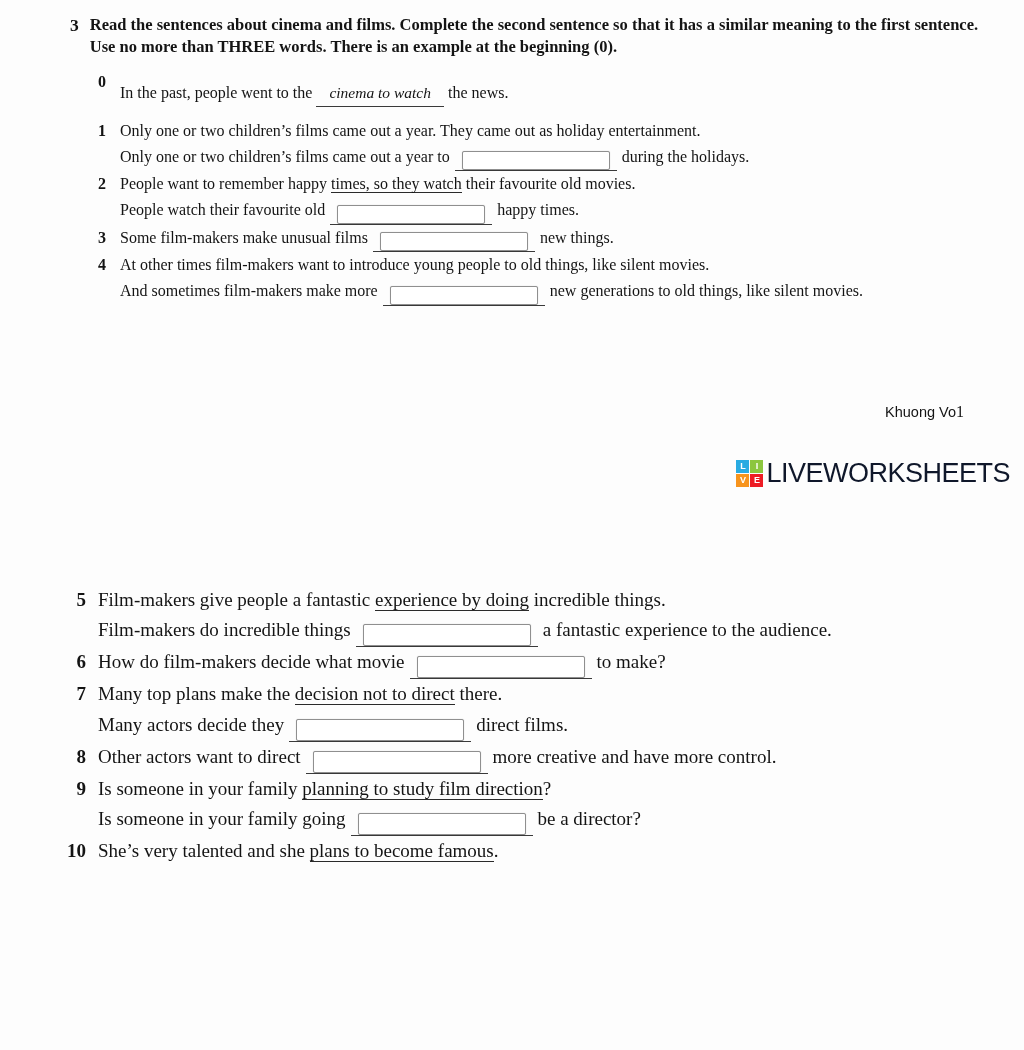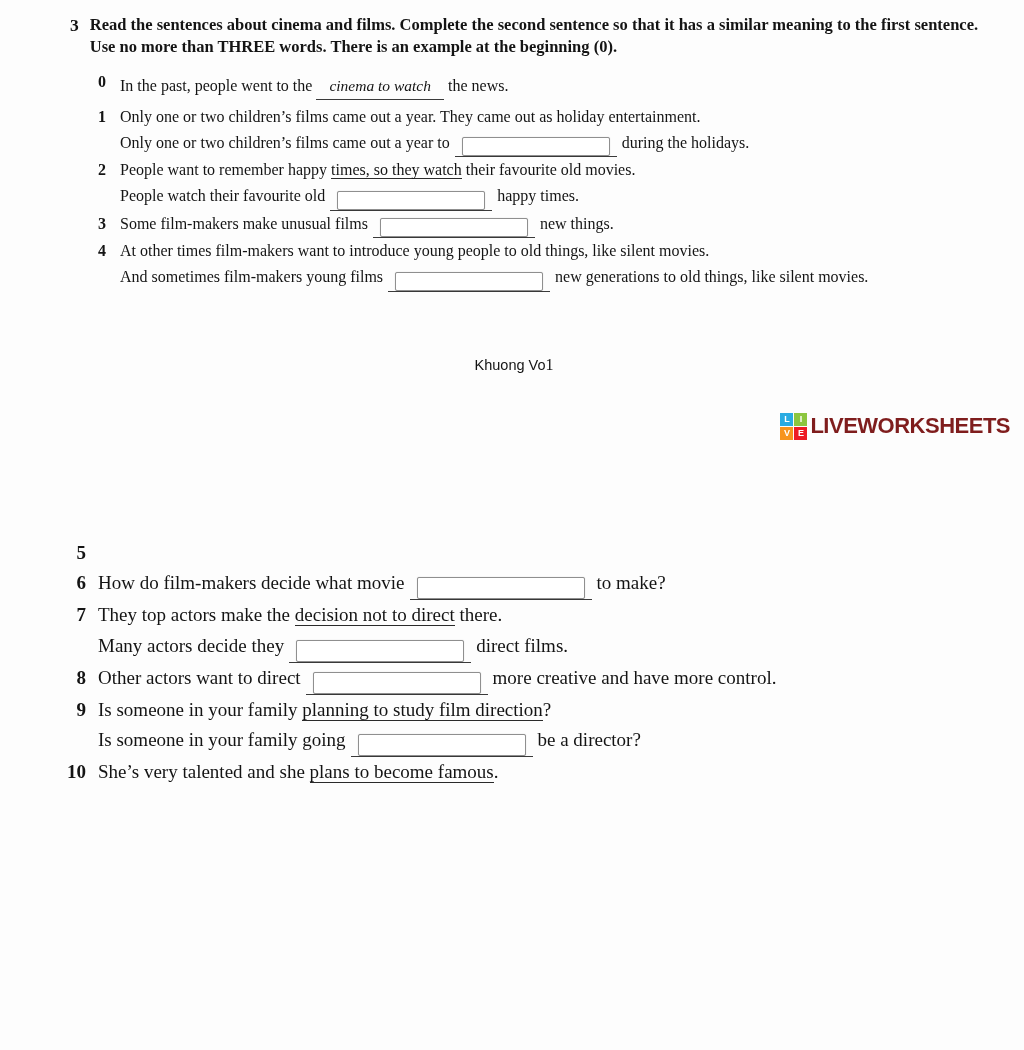--- a/index.html
+++ b/index.html
@@ -15,43 +15,43 @@
   .item .num{font-weight:bold;min-width:13px;}
   .lines{flex:1;}
   .ul{border-bottom:1px solid #2a2a2a;margin-top:12px;}
   .blank{display:inline-block;border-bottom:1.5px solid #3a3a3a;padding:0 7px;margin:0 5px;line-height:normal;}
   .box{
     display:inline-block;width:148px;height:19px;background:#ffffff;
     border:1px solid #8f8f8f;border-radius:2px;vertical-align:-4px;
     box-shadow:0 0 1px rgba(0,0,0,.25);padding:0;font:inherit;outline:none;box-sizing:border-box;
   }
   .answer{
-    display:inline-block;border-bottom:1.5px solid #3a3a3a;padding:0 13px;margin:4px 4px;
+    display:inline-block;border-bottom:1.5px solid #3a3a3a;padding:0 13px;margin:11px 4px;
     font-style:italic;font-size:15.5px;
   }
   .footer{
-    display:flex;justify-content:center;align-items:baseline;
-    margin-top:64px;padding:0 60px 0 64px;
+    display:flex;justify-content:flex-end;align-items:baseline;
+    margin-top:97px;padding:0 60px 0 64px;
   }
   .footer .author{font-family:"Liberation Sans",sans-serif;font-size:14.5px;}
   .footer .pagenum{font-size:16px;}
   .logobar{margin-top:34px;text-align:right;padding-right:14px;height:30px;}
   .logo{display:inline-flex;align-items:center;gap:3px;}
   .logo-grid{display:grid;grid-template-columns:13px 13px;grid-template-rows:13px 13px;gap:1px;}
   .tile{
     display:flex;align-items:center;justify-content:center;color:#fff;
     font-family:"Liberation Sans",sans-serif;font-weight:bold;font-size:9px;line-height:1;
   }
   .tile.t0{background:#29abe2;}
   .tile.t1{background:#8cc63f;}
   .tile.t2{background:#f7941d;}
   .tile.t3{background:#ed1c24;}
   .logo-text{
-    font-family:"Liberation Sans",sans-serif;font-weight:bold;font-size:22px;
-    letter-spacing:-0.5px;color:#7f1d1d;
+    font-family:"Liberation Sans",sans-serif;font-weight:normal;font-size:27px;
+    letter-spacing:-0.5px;color:#0f172a;
   }
   .bottom{margin-top:100px;padding-left:52px;padding-right:18px;}
   .item.big{font-size:19px;line-height:30.5px;gap:12px;}
   .item.big .num{min-width:34px;text-align:right;}
   .box.big{width:168px;height:22px;vertical-align:-5px;}
 </style>
 </head>
 <body>
 
 <div class="page">
@@ -92,21 +92,21 @@
         <div class="num">3</div>
         <div class="lines">
           <div class="s2"><span>Some film-makers make unusual films</span><span class="blank"><input type="text" class="box" style=""></span><span>new things.</span></div>
         </div>
       </div>
 
       <div class="item">
         <div class="num">4</div>
         <div class="lines">
           <div class="s1"><span>At other times film-makers want to introduce young people to old things, like silent movies.</span><span class="ul"></span><span></span></div>
-          <div class="s2"><span>And sometimes film-makers young films</span><span class="blank"><input type="text" class="box" style=""></span><span>new generations to old things, like silent movies.</span></div>
+          <div class="s2"><span>And sometimes film-makers make more</span><span class="blank"><input type="text" class="box" style=""></span><span>new generations to old things, like silent movies.</span></div>
         </div>
       </div>
 
     </div>
   </div>
 
   <div class="footer">
     <div class="author">Khuong Vo</div>
     <div class="pagenum">1</div>
   </div>
@@ -121,34 +121,36 @@
       </div>
       <div class="logo-text">LIVEWORKSHEETS</div>
     </div>
   </div>
 
   <div class="bottom">
 
     <div class="item big">
       <div class="num">5</div>
       <div class="lines">
+        <div class="s1"><span>Film-makers give people a fantastic </span><span class="ul">experience by doing</span><span> incredible things.</span></div>
+        <div class="s2"><span>Film-makers do incredible things</span><span class="blank"><input type="text" class="box big" style=""></span><span>a fantastic experience to the audience.</span></div>
       </div>
     </div>
 
     <div class="item big">
       <div class="num">6</div>
       <div class="lines">
         <div class="s2"><span>How do film-makers decide what movie</span><span class="blank"><input type="text" class="box big" style=""></span><span>to make?</span></div>
       </div>
     </div>
 
     <div class="item big">
       <div class="num">7</div>
       <div class="lines">
-        <div class="s1"><span>They top actors make the </span><span class="ul">decision not to direct</span><span> there.</span></div>
+        <div class="s1"><span>Many top plans make the </span><span class="ul">decision not to direct</span><span> there.</span></div>
         <div class="s2"><span>Many actors decide they</span><span class="blank"><input type="text" class="box big" style=""></span><span>direct films.</span></div>
       </div>
     </div>
 
     <div class="item big">
       <div class="num">8</div>
       <div class="lines">
         <div class="s2"><span>Other actors want to direct</span><span class="blank"><input type="text" class="box big" style=""></span><span>more creative and have more control.</span></div>
       </div>
     </div>

